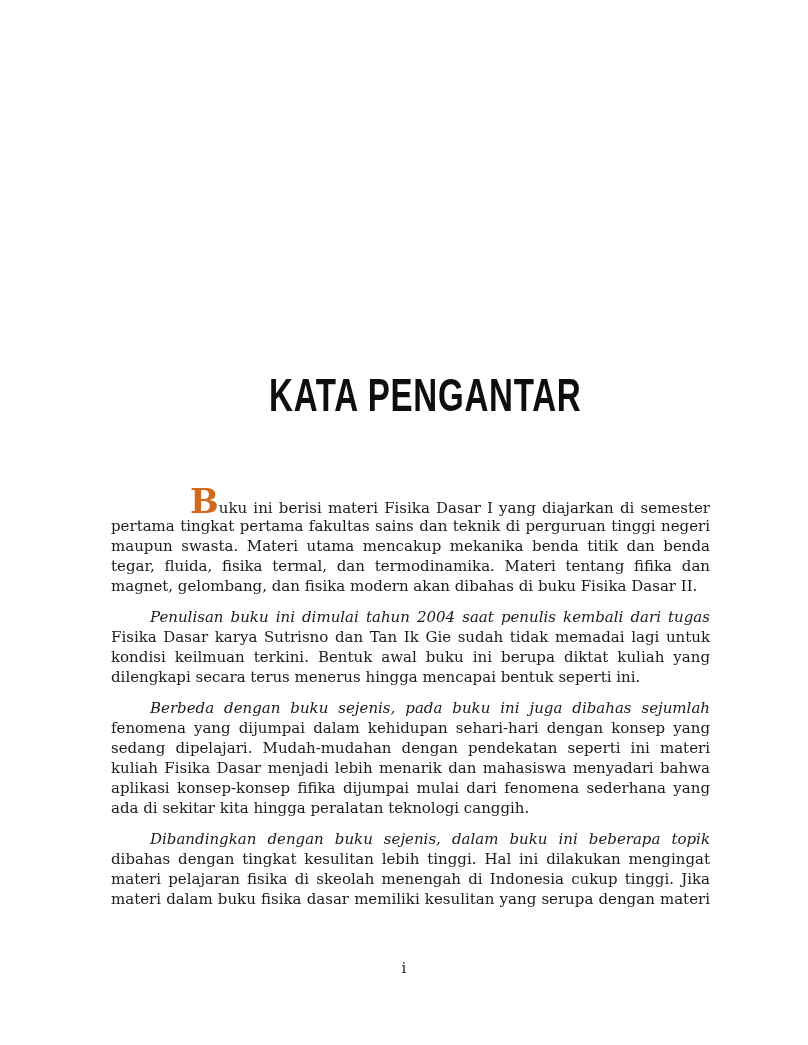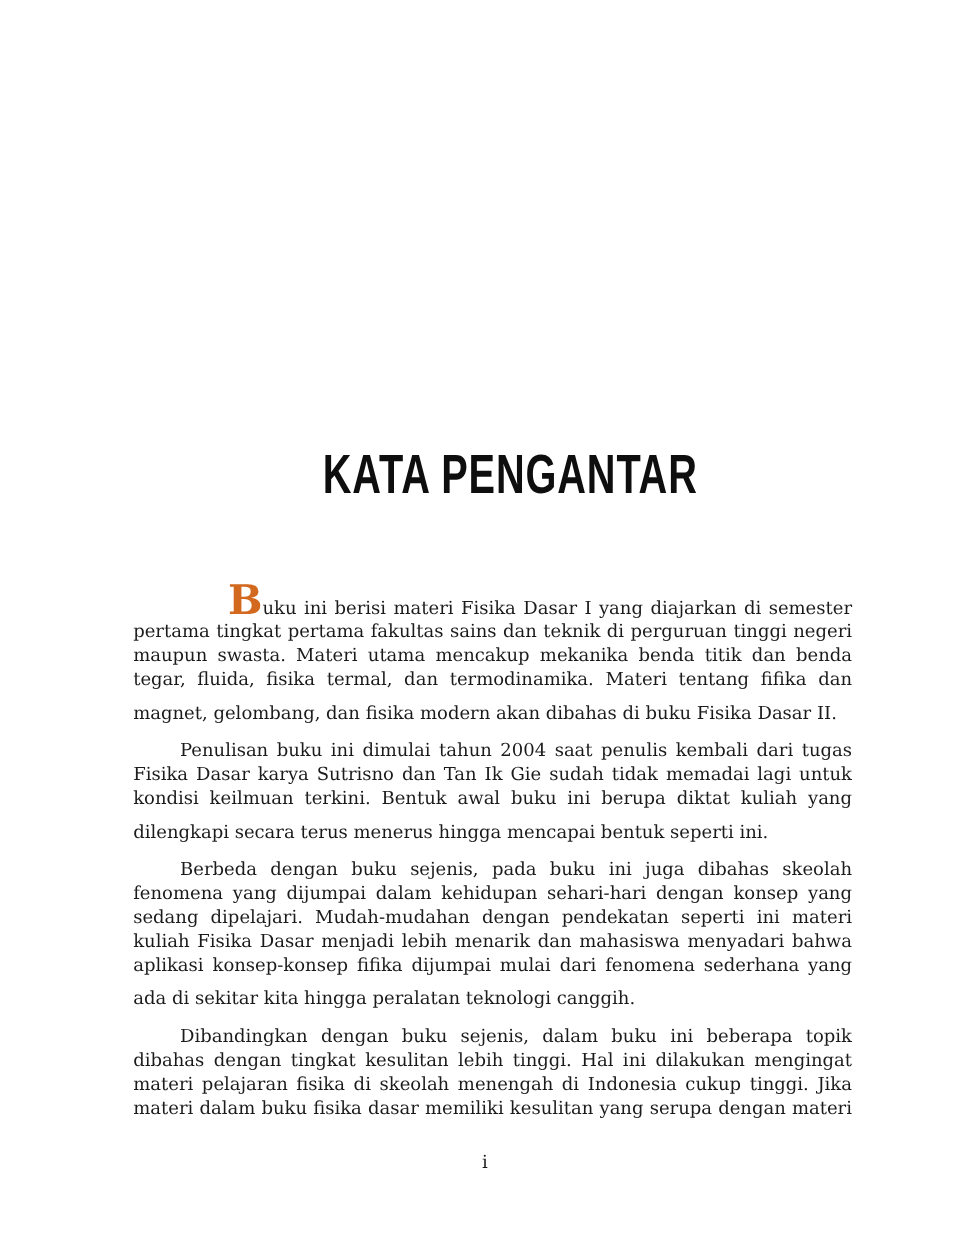--- a/index.html
+++ b/index.html
@@ -36,22 +36,22 @@
     color:#1b1b1b;
   }
   .para { margin:0 0 11px 0; }
   .line {
     height:20px;
     text-align:justify;
     text-align-last:justify;
     overflow:visible;
     white-space:normal;
   }
-  .line.end { text-align-last:left;margin-top:8px; }
-  .line.indent { padding-left:39px; }
+  .line.end { text-align-last:left; }
+  .line.indent { padding-left:39px;font-style:italic; }
   .line.indent-drop { padding-left:79px; height:30px; }
   .dropcap {
     font-size:34px;
     line-height:30px;
     font-weight:bold;
     color:#D2691E;
   }
   .footer {
     position:absolute;
     left:0; top:959px;
@@ -82,21 +82,21 @@
     </div>
 
     <div class="para">
       <div class="line indent">Penulisan buku ini dimulai tahun 2004 saat penulis kembali dari tugas</div>
       <div class="line">Fisika Dasar karya Sutrisno dan Tan Ik Gie sudah tidak memadai lagi untuk</div>
       <div class="line">kondisi keilmuan terkini. Bentuk awal buku ini berupa diktat kuliah yang</div>
       <div class="line end">dilengkapi secara terus menerus hingga mencapai bentuk seperti ini.</div>
     </div>
 
     <div class="para">
-      <div class="line indent">Berbeda dengan buku sejenis, pada buku ini juga dibahas skeolah</div>
+      <div class="line indent">Berbeda dengan buku sejenis, pada buku ini juga dibahas sejumlah</div>
       <div class="line">fenomena yang dijumpai dalam kehidupan sehari-hari dengan konsep yang</div>
       <div class="line">sedang dipelajari. Mudah-mudahan dengan pendekatan seperti ini materi</div>
       <div class="line">kuliah Fisika Dasar menjadi lebih menarik dan mahasiswa menyadari bahwa</div>
       <div class="line">aplikasi konsep-konsep fifika dijumpai mulai dari fenomena sederhana yang</div>
       <div class="line end">ada di sekitar kita hingga peralatan teknologi canggih.</div>
     </div>
 
     <div class="para">
       <div class="line indent">Dibandingkan dengan buku sejenis, dalam buku ini beberapa topik</div>
       <div class="line">dibahas dengan tingkat kesulitan lebih tinggi. Hal ini dilakukan mengingat</div>

